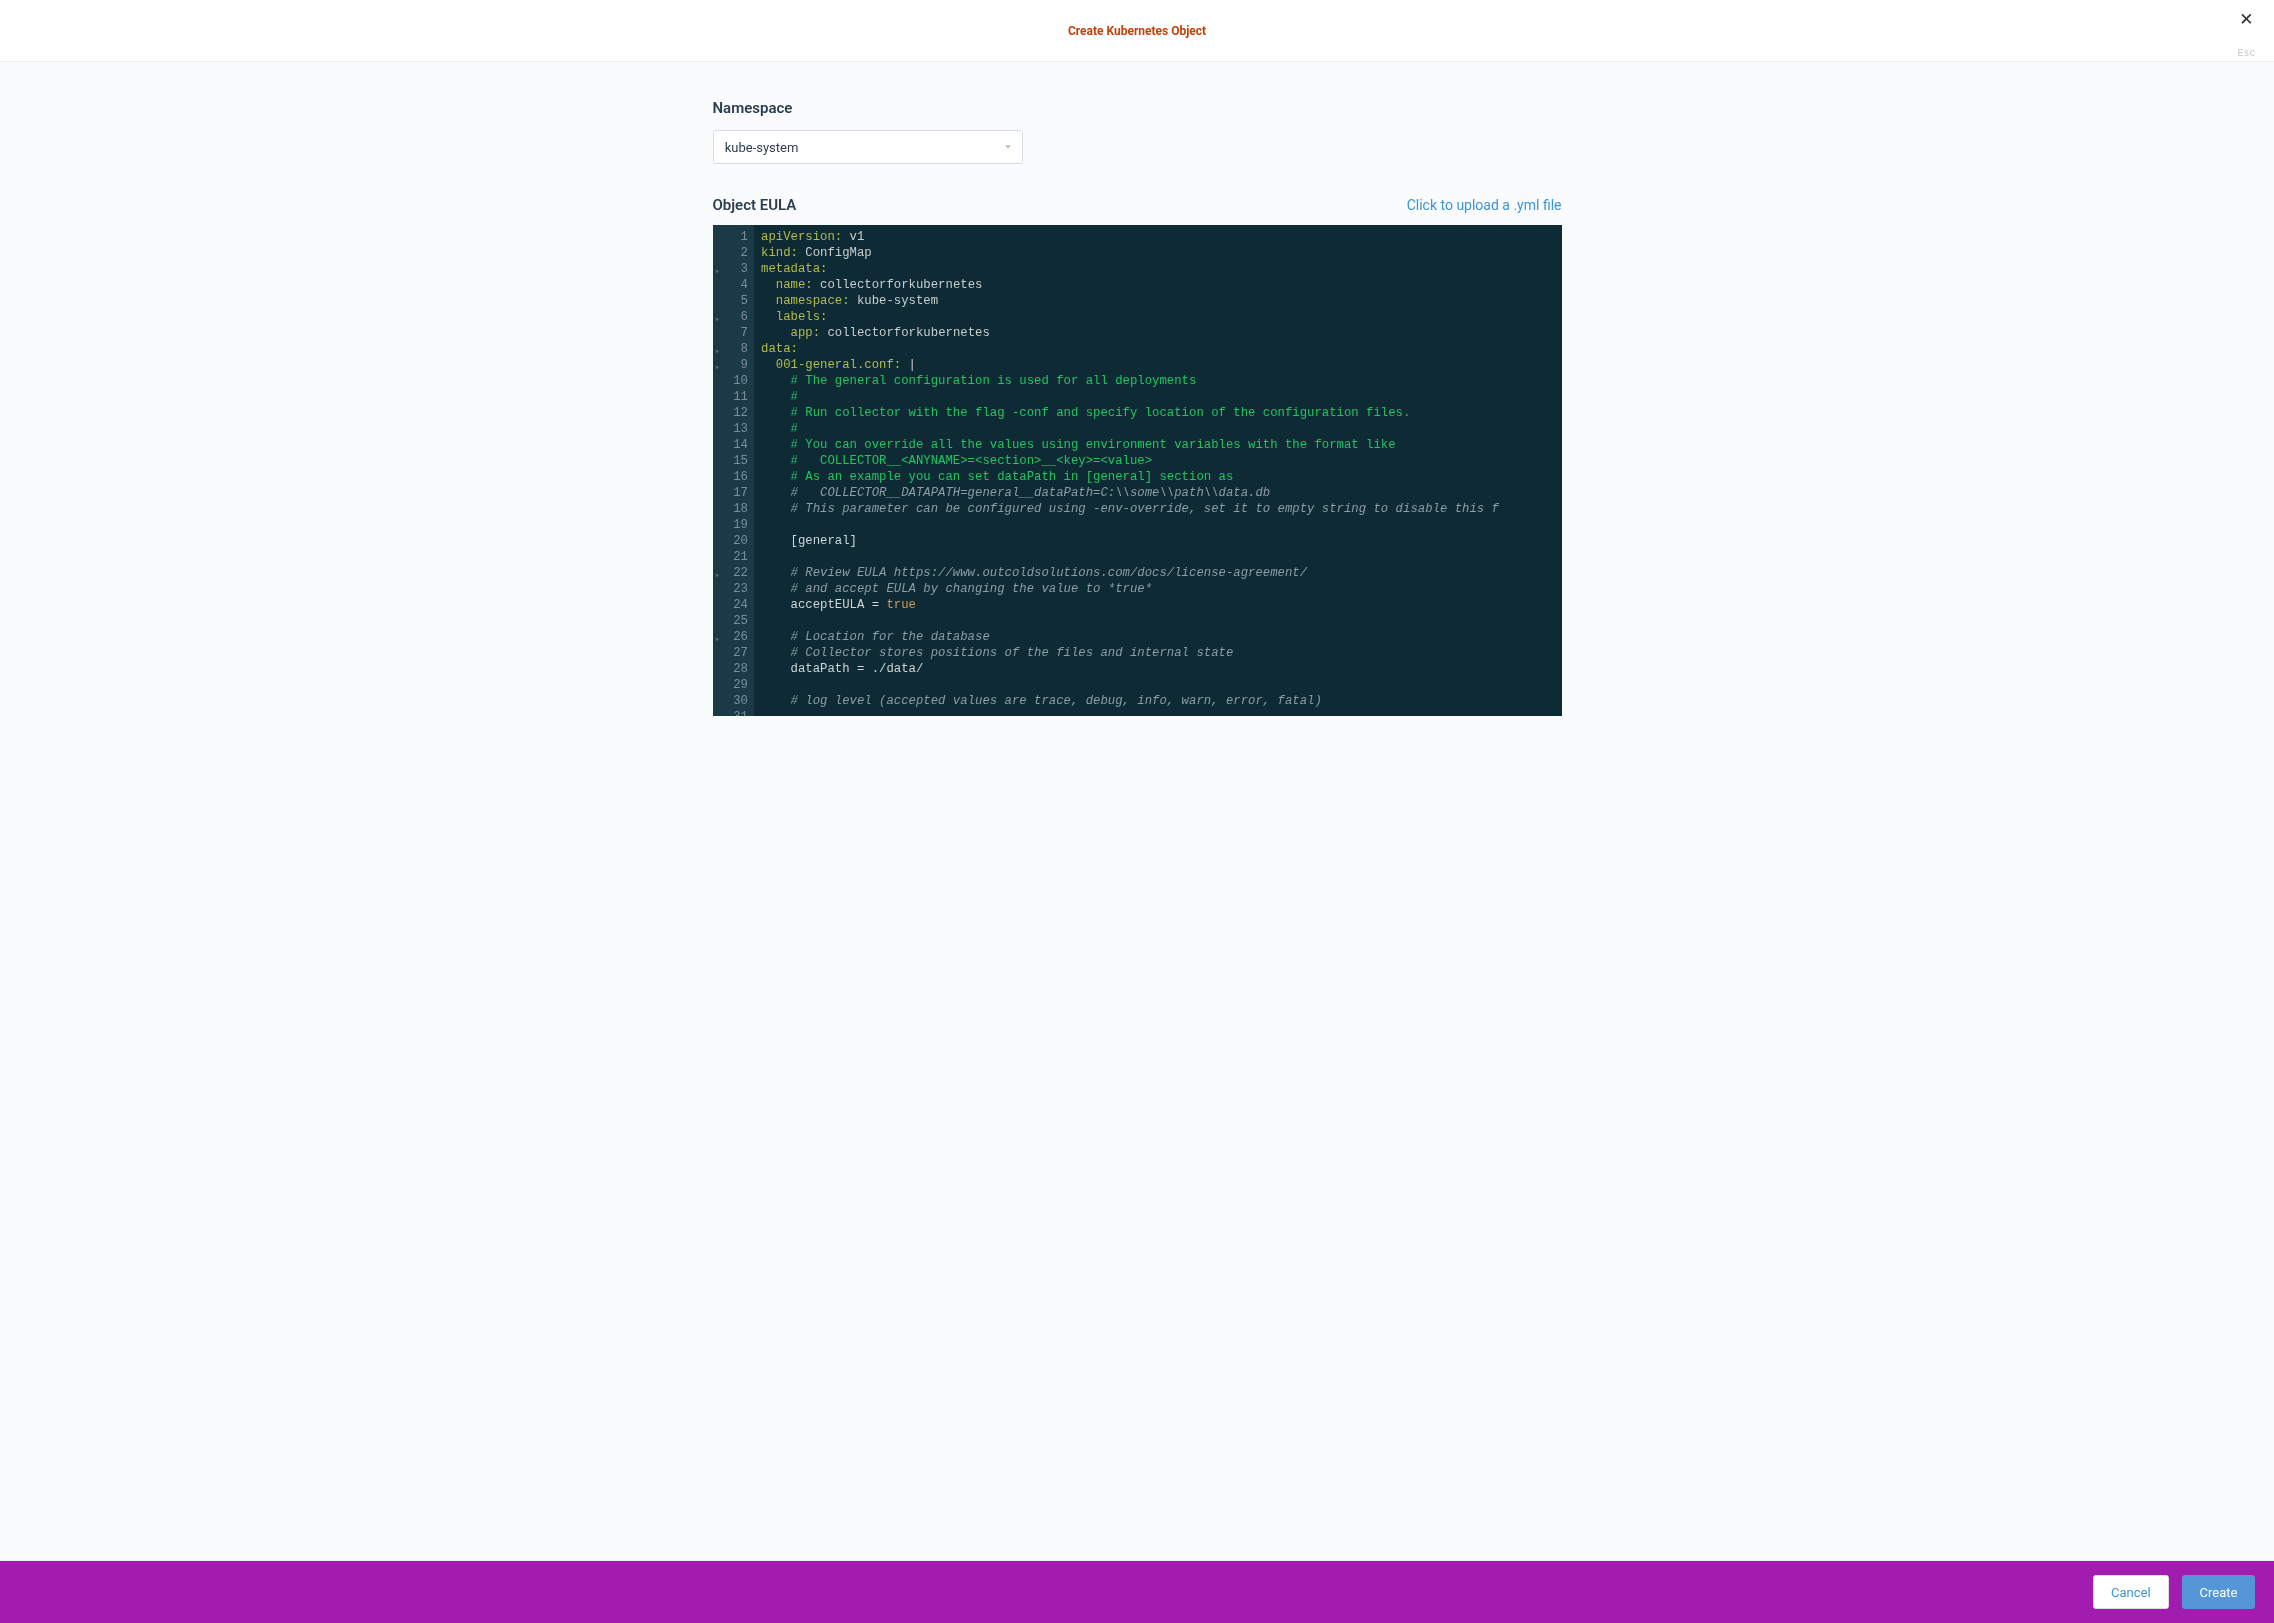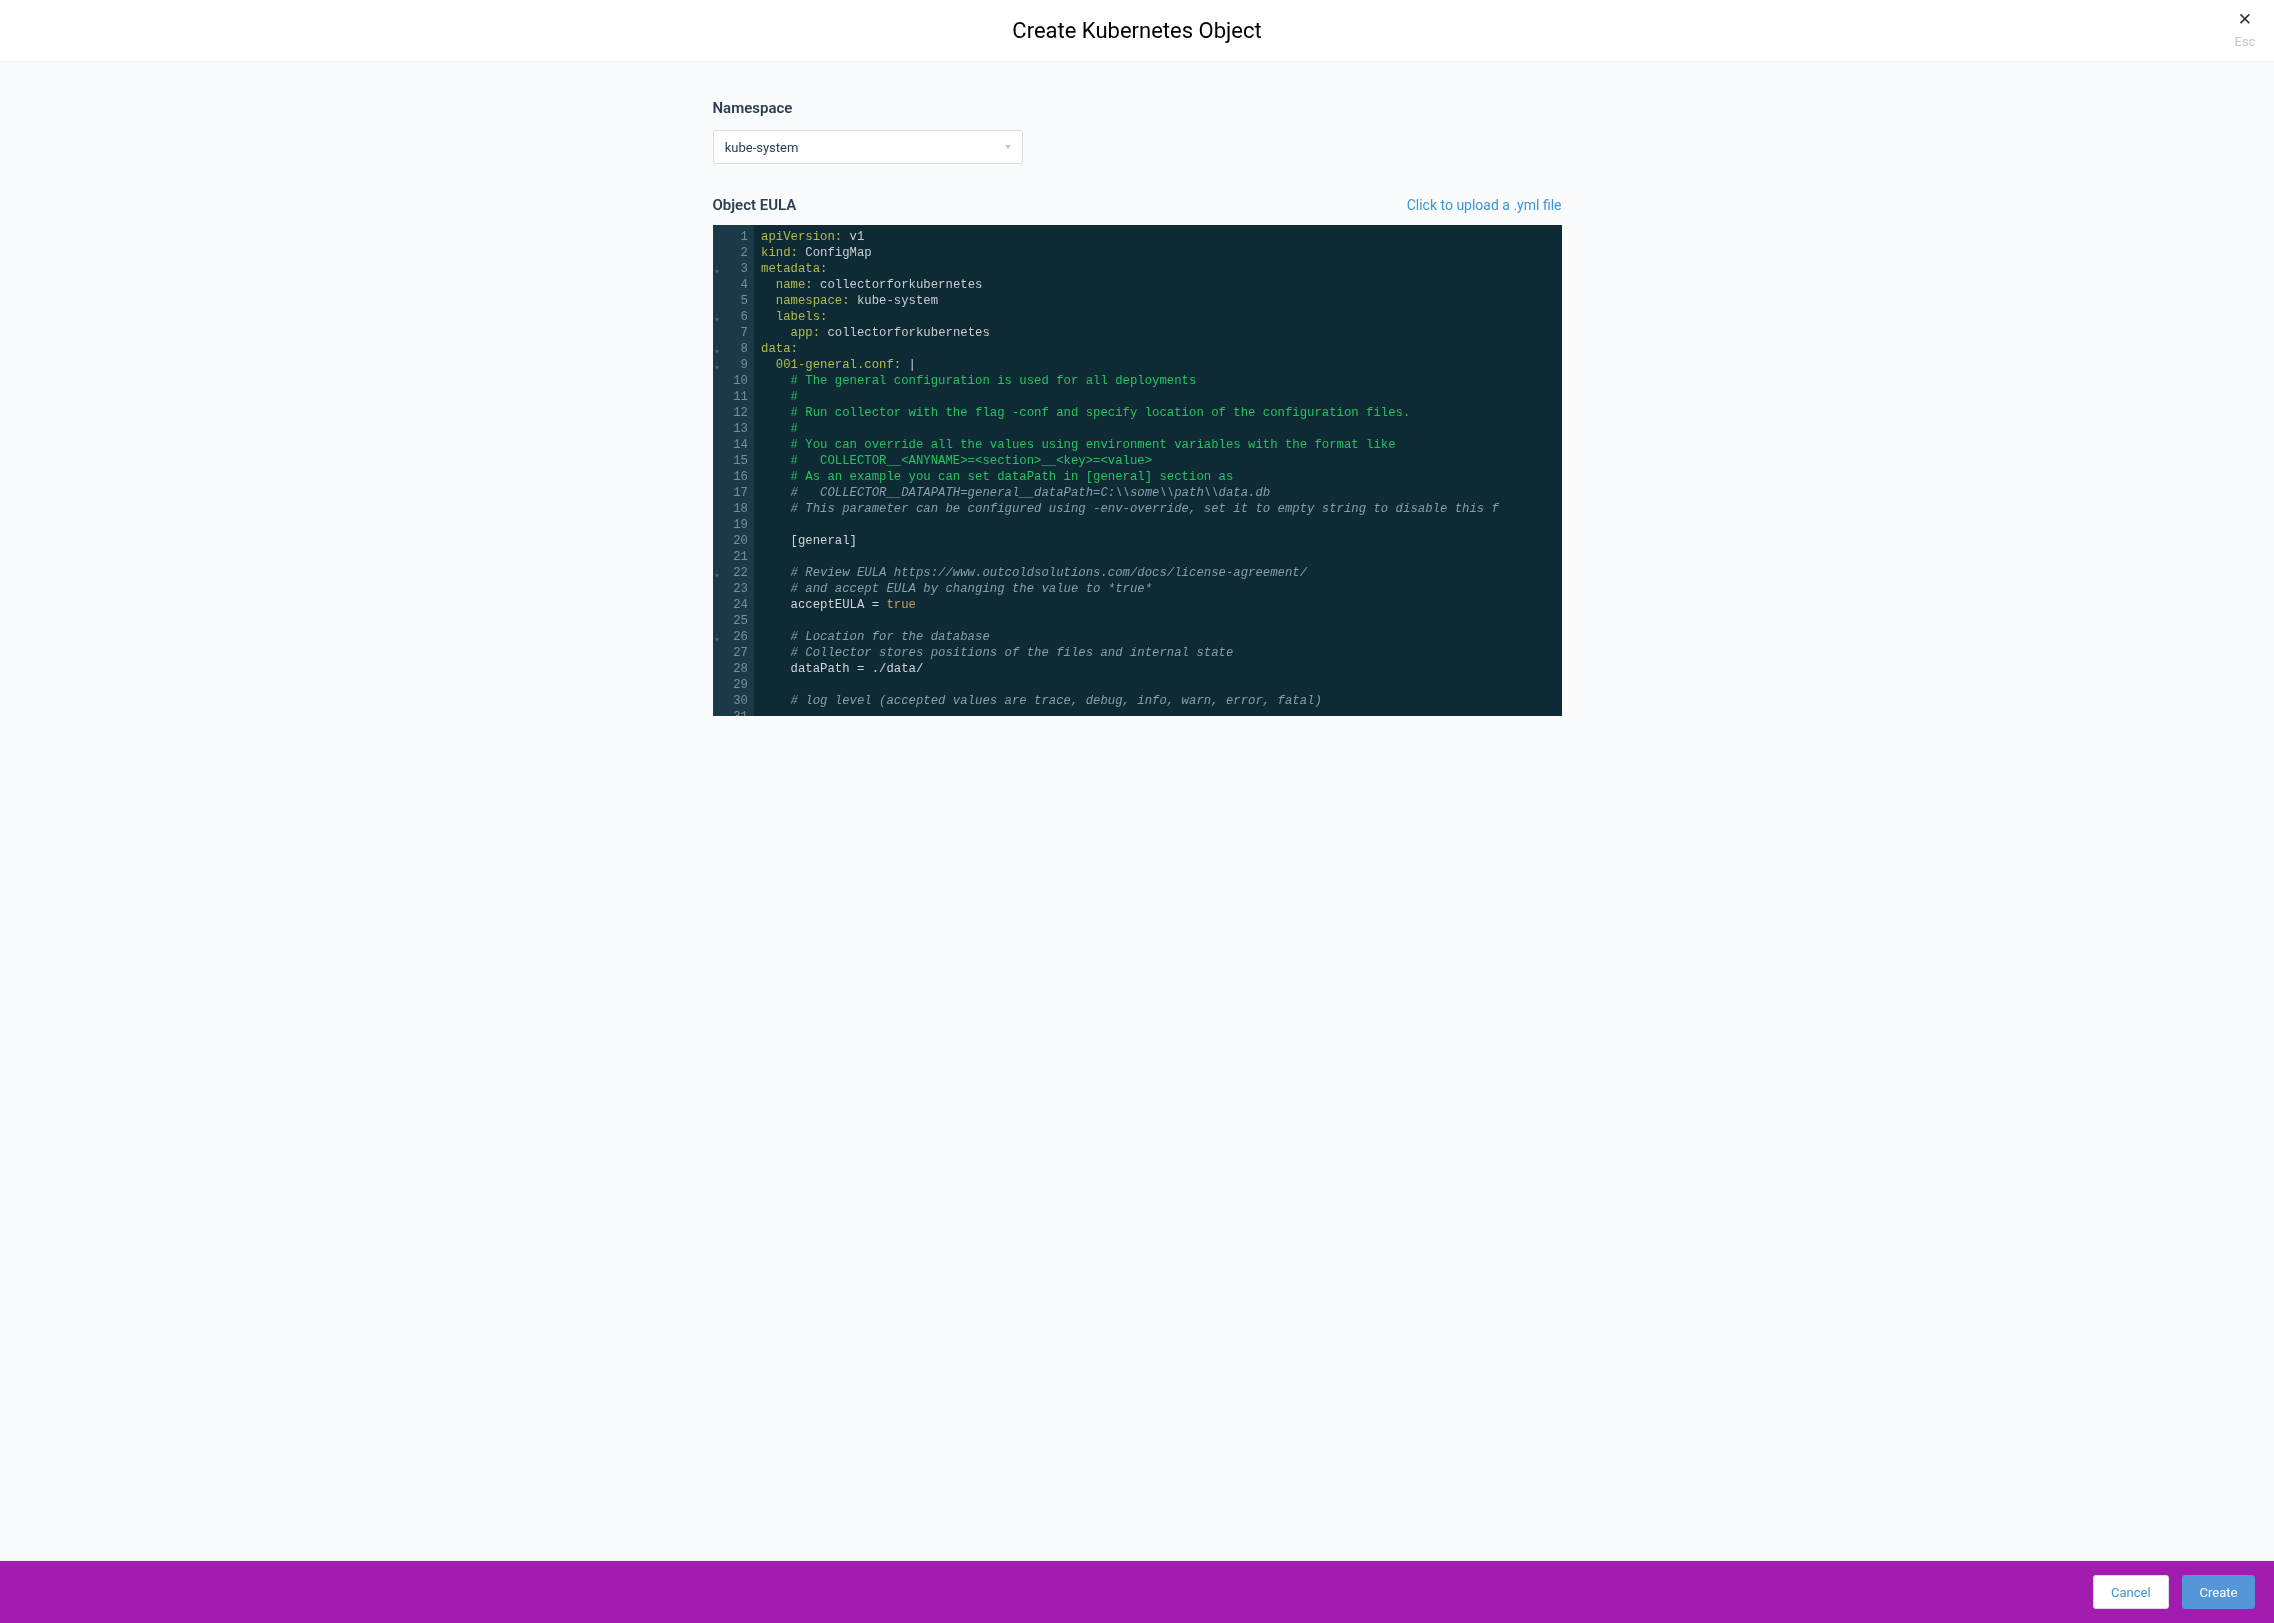--- a/index.html
+++ b/index.html
@@ -11,40 +11,41 @@
   .modal-header {
     position: relative;
     height: 62px;
     border-bottom: 0.9px solid #eceeef;
     display: flex;
     align-items: center;
     justify-content: center;
     background: #fff;
   }
   .modal-title {
-    font-size: 22px;
-    font-weight: 400;
-    color: #000000;
+    font-size: 12px;
+    font-weight: 700;
+    color: #c2410c;
   }
   .close-area {
     position: absolute;
     right: 18.6px;
     top: 11.2px;
     text-align: center;
     cursor: pointer;
   }
   .close-x {
     font-size: 17px;
     line-height: 1;
     color: #333;
   }
   .close-esc {
-    font-size: 13px;
+    font-size: 10px;
     color: #c6c6c6;
-    margin-top: 6px;
+    margin-top: 20px;
+    font-family: Liberation Mono, monospace;
   }
   .main-area {
     background: #fafbfc;
     padding: 37px 0 0 0;
     min-height: calc(100vh - 62px - 63px);
   }
   .content {
     width: 849px;
     margin: 0 auto;
   }

